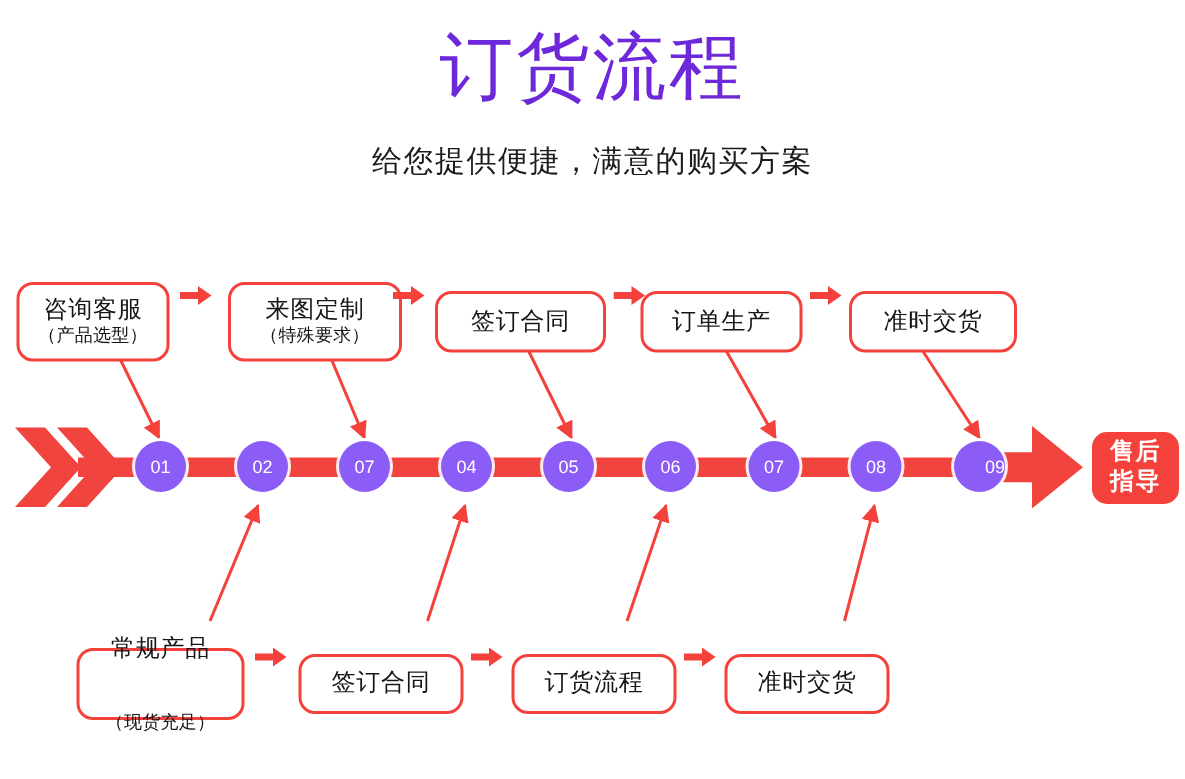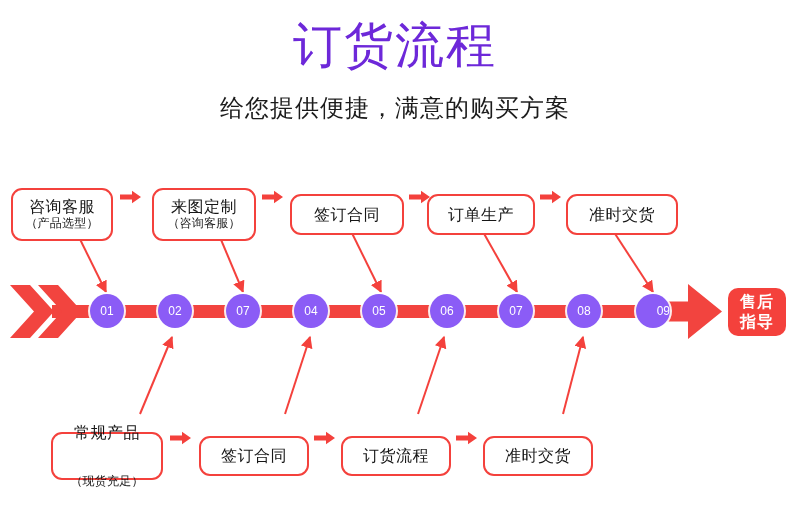--- a/index.html
+++ b/index.html
@@ -18,21 +18,21 @@
     position:absolute;left:0;top:16px;width:790px;
     text-align:center;
     font-size:49px;line-height:58px;
     font-weight:400;
     letter-spacing:2px;
     color:#6d28d9;
   }
   .subtitle{
     position:absolute;left:0;top:92px;width:790px;
     text-align:center;
-    font-size:24px;line-height:32px;
+    font-size:20px;line-height:32px;
     font-weight:400;
     letter-spacing:1px;
     color:#1b1b1b;
   }
 
   
   .step-box{
     position:absolute;
     box-sizing:border-box;
     background:#ffffff;
@@ -141,23 +141,23 @@
 
   <div class="step-box" style="left:11px;top:170px;width:102px;height:53px;">
     <span class="main">咨询客服</span>
     <span class="sub">（产品选型）</span>
   </div>
 
   <svg class="mini-arrow" style="left:120px;top:190px;" viewBox="0 0 22 14">
     <path d="M0,4.6 L12,4.6 L12,0.7 L21,7 L12,13.3 L12,9.4 L0,9.4 z" fill="#f4413c"></path>
   </svg>
 
-  <div class="step-box" style="left:152px;top:170px;width:104px;height:53px;">
+  <div class="step-box" style="left:152px;top:170px;width:116px;height:53px;">
     <span class="main">来图定制</span>
-    <span class="sub">（咨询客服）</span>
+    <span class="sub">（特殊要求）</span>
   </div>
 
   <svg class="mini-arrow" style="left:262px;top:190px;" viewBox="0 0 22 14">
     <path d="M0,4.6 L12,4.6 L12,0.7 L21,7 L12,13.3 L12,9.4 L0,9.4 z" fill="#f4413c"></path>
   </svg>
 
   <div class="step-box" style="left:290px;top:176px;width:114px;height:41px;">
     <span class="main">签订合同</span>
 
   </div>

